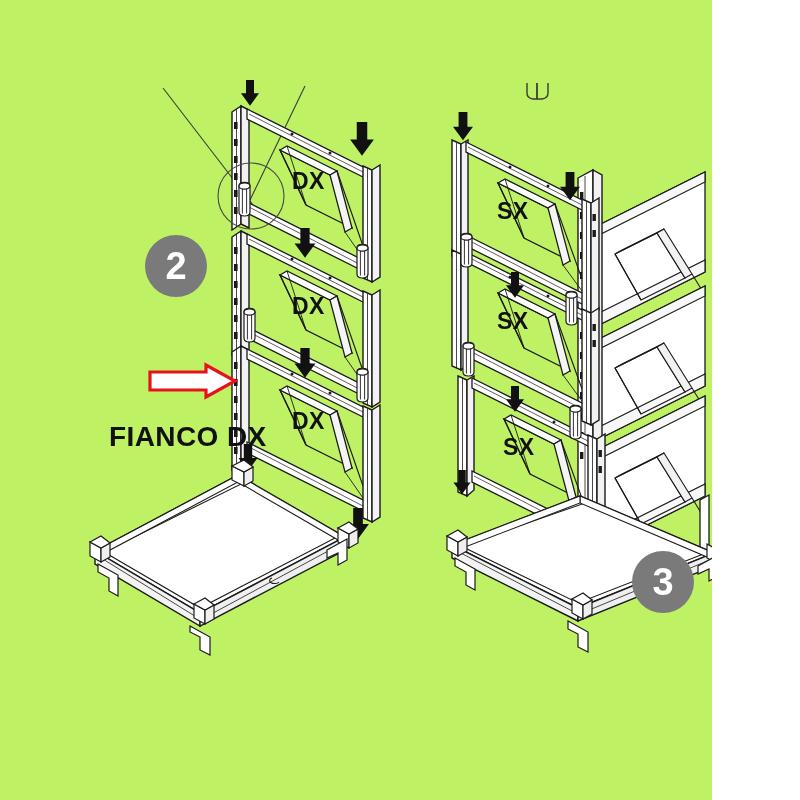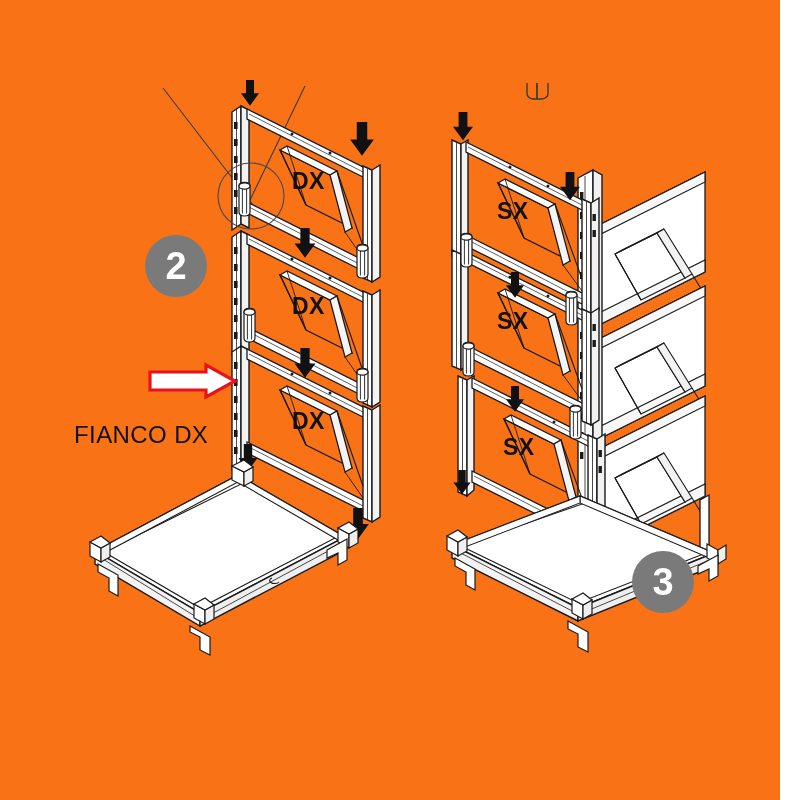--- a/index.html
+++ b/index.html
@@ -2,23 +2,23 @@
 <html><head>
 <meta charset="utf-8">
 <style>
   html, body {
     margin: 0;
     padding: 0;
     background: #ffffff;
   }
   #page {
     position: relative;
-    width: 780px;
+    width: 712px;
     height: 800px;
-    background: #f97316;
+    background: #bef264;
     overflow: hidden;
     font-family: "Liberation Sans", sans-serif;
   }
   #diagram-svg {
     position: absolute;
     left: 0;
     top: 0;
     width: 800px;
     height: 800px;
   }
@@ -28,23 +28,24 @@
     color: #111111;
     white-space: nowrap;
     user-select: none;
   }
   .panel-label {
     font-size: 23px;
     font-weight: 700;
     letter-spacing: 0.5px;
   }
   .fianco-label {
-    font-size: 24px;
-    font-weight: 400;
+    font-size: 28px;
+    font-weight: 700;
     letter-spacing: 0.4px;
+    margin-left: 35px;
   }
   .step-badge {
     position: absolute;
     border-radius: 50%;
     background: #7a7a7a;
     color: #ffffff;
     display: flex;
     align-items: center;
     justify-content: center;
     font-family: "Liberation Sans", sans-serif;

